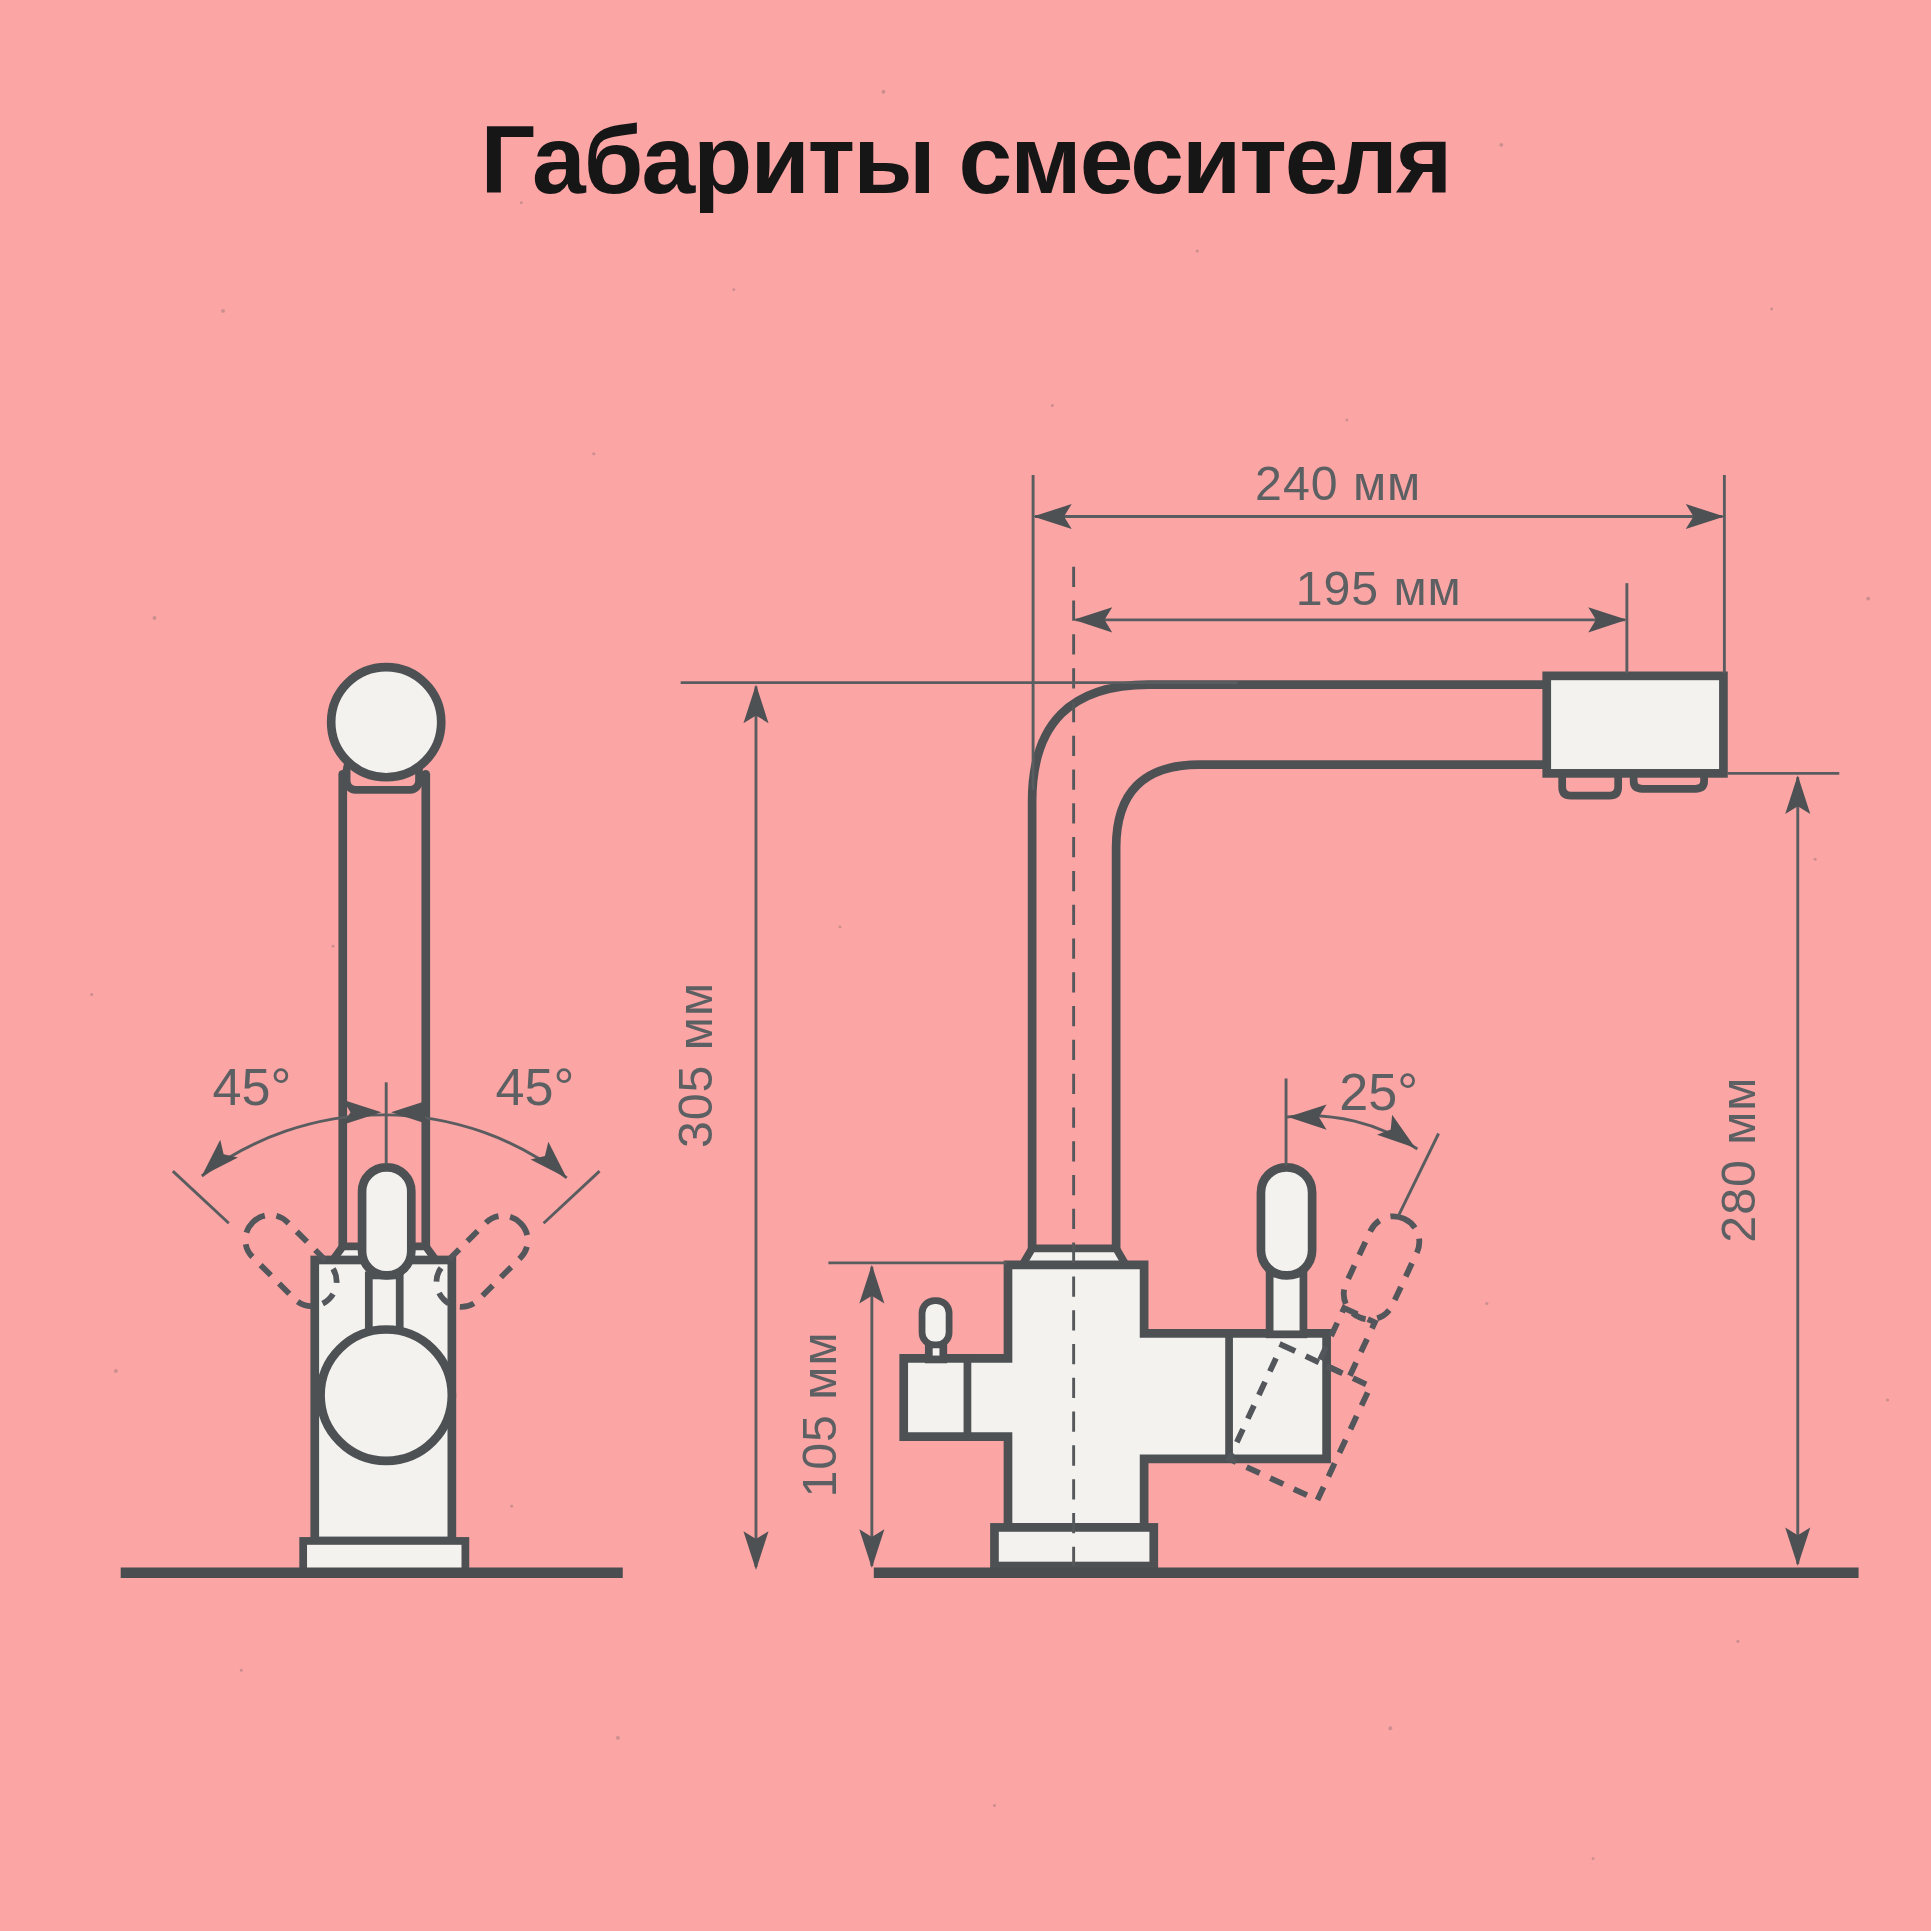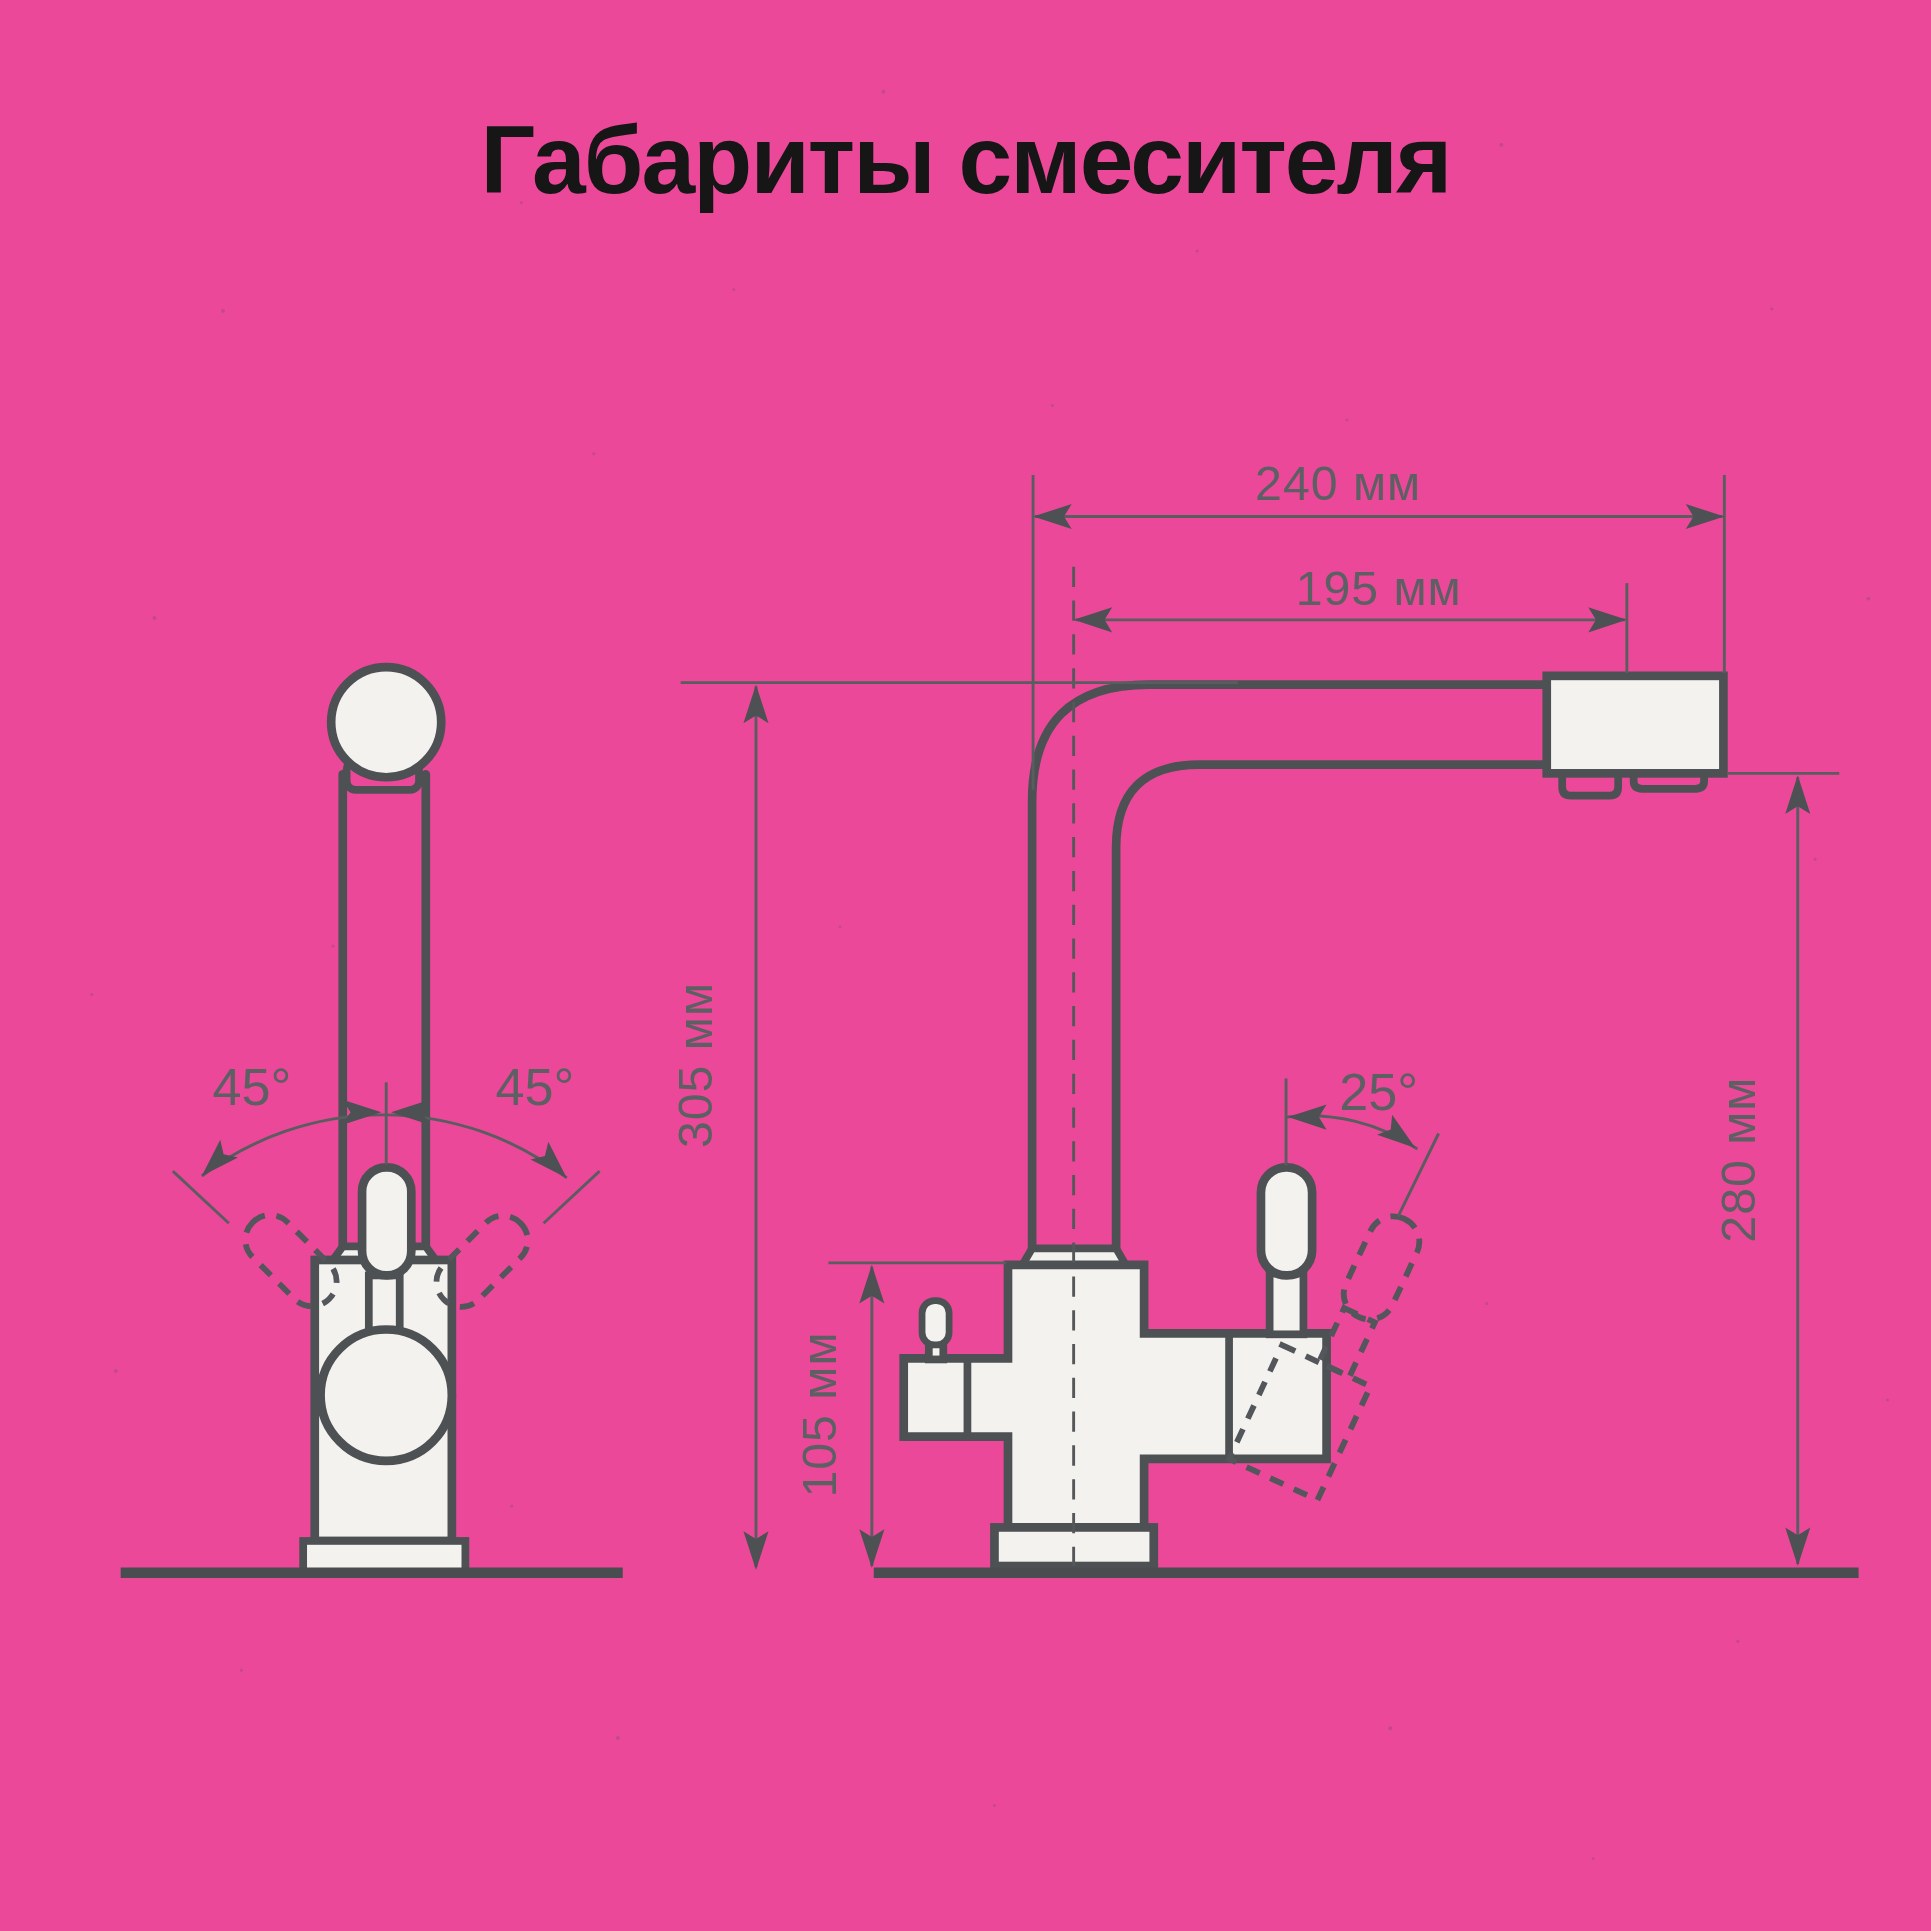--- a/index.html
+++ b/index.html
@@ -1,16 +1,16 @@
 <!DOCTYPE html>
 <html><head>
 <meta charset="utf-8">
 <style>
   html,body{margin:0;padding:0;background:#e8e8e6;}
-  .board{width:1931px;height:1931px;position:relative;background:#ec4899;overflow:hidden;}
+  .board{width:1931px;height:1931px;position:relative;background:#fca5a5;overflow:hidden;}
   svg{display:block;width:1931px;height:1931px;}
   .outline{stroke:#4e5154;stroke-width:9;fill:none;stroke-linecap:round;}
   .outline-fill{stroke:#4e5154;stroke-width:9;fill:#f3f2ef;}
   .outline-thin{stroke:#4e5154;stroke-width:8;fill:none;}
   .outline-thin-fill{stroke:#4e5154;stroke-width:8;fill:#f3f2ef;}
   .dashed-part{stroke:#53565a;stroke-width:6;fill:none;stroke-dasharray:15 12;}
   .dim{stroke:#5a5d60;stroke-width:3;fill:none;}
   .dim-arrow{fill:#4e5154;stroke:none;}
   .centerline{stroke:#55585b;stroke-width:3;fill:none;stroke-dasharray:21 14;}
   .ground{stroke:#4a4d50;stroke-width:11;fill:none;}

